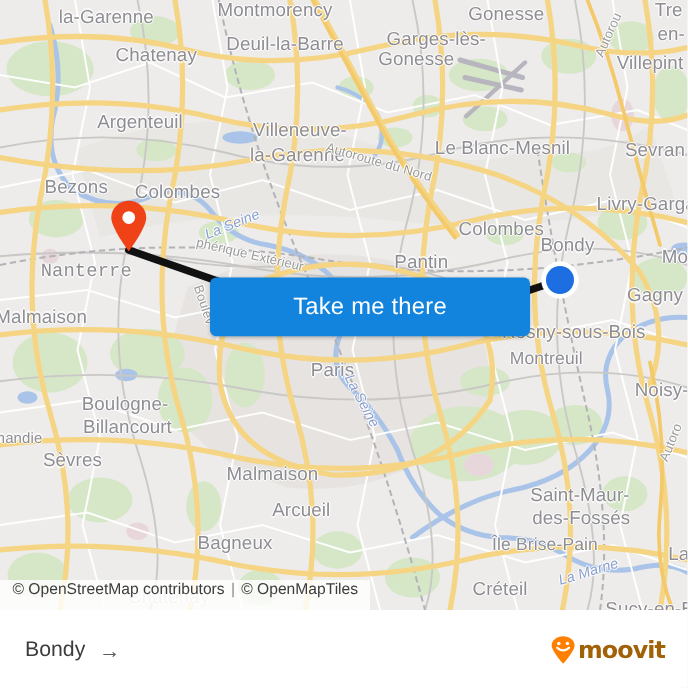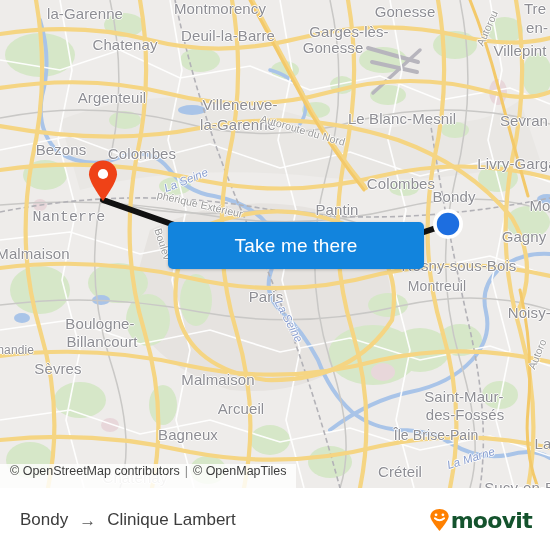--- a/index.html
+++ b/index.html
@@ -156,23 +156,23 @@
   #brand {
     position: absolute;
     right: 18px;
     top: 50%;
     transform: translateY(-50%);
     display: flex;
     align-items: center;
   }
   #brand .wordmark {
     font-family: "DejaVu Sans", sans-serif;
-    font-size: 22px;
+    font-size: 19px;
     font-weight: bold;
-    color: #14532d;
+    color: #a16207;
     letter-spacing: -0.7px;
     margin-left: 1px;
   }
 </style>
 </head>
 <body>
 
 <div id="app">
 
   <div id="map">
@@ -393,21 +393,20 @@
       <span>© OpenStreetMap contributors</span>
       <span class="sep">|</span>
       <span>© OpenMapTiles</span>
     </div>
   </div>
 
   <div id="footer">
     <div id="trip-summary">
       <span>Bondy</span>
       <span class="arrow">→</span>
-      <span>Clinique Lambert</span>
     </div>
 
     <div id="brand">
       <span style="display:inline-block;line-height:0;">
         <svg viewBox="0 0 22 24" width="21" height="23">
           <path d="M11,23.5 C11,23.5 20.6,12.9 20.6,8.2 C20.6,3.7 16.3,0.4 11,0.4 C5.7,0.4 1.4,3.7 1.4,8.2 C1.4,12.9 11,23.5 11,23.5 Z" fill="#ff8000"></path>
           <circle cx="7.4" cy="6.6" r="1.45" fill="#ffffff"></circle>
           <circle cx="14.6" cy="6.6" r="1.45" fill="#ffffff"></circle>
           <path d="M6.1,10.2 Q11,14.4 15.9,10.2" stroke="#ffffff" stroke-width="1.9" fill="none" stroke-linecap="round"></path>
         </svg>

